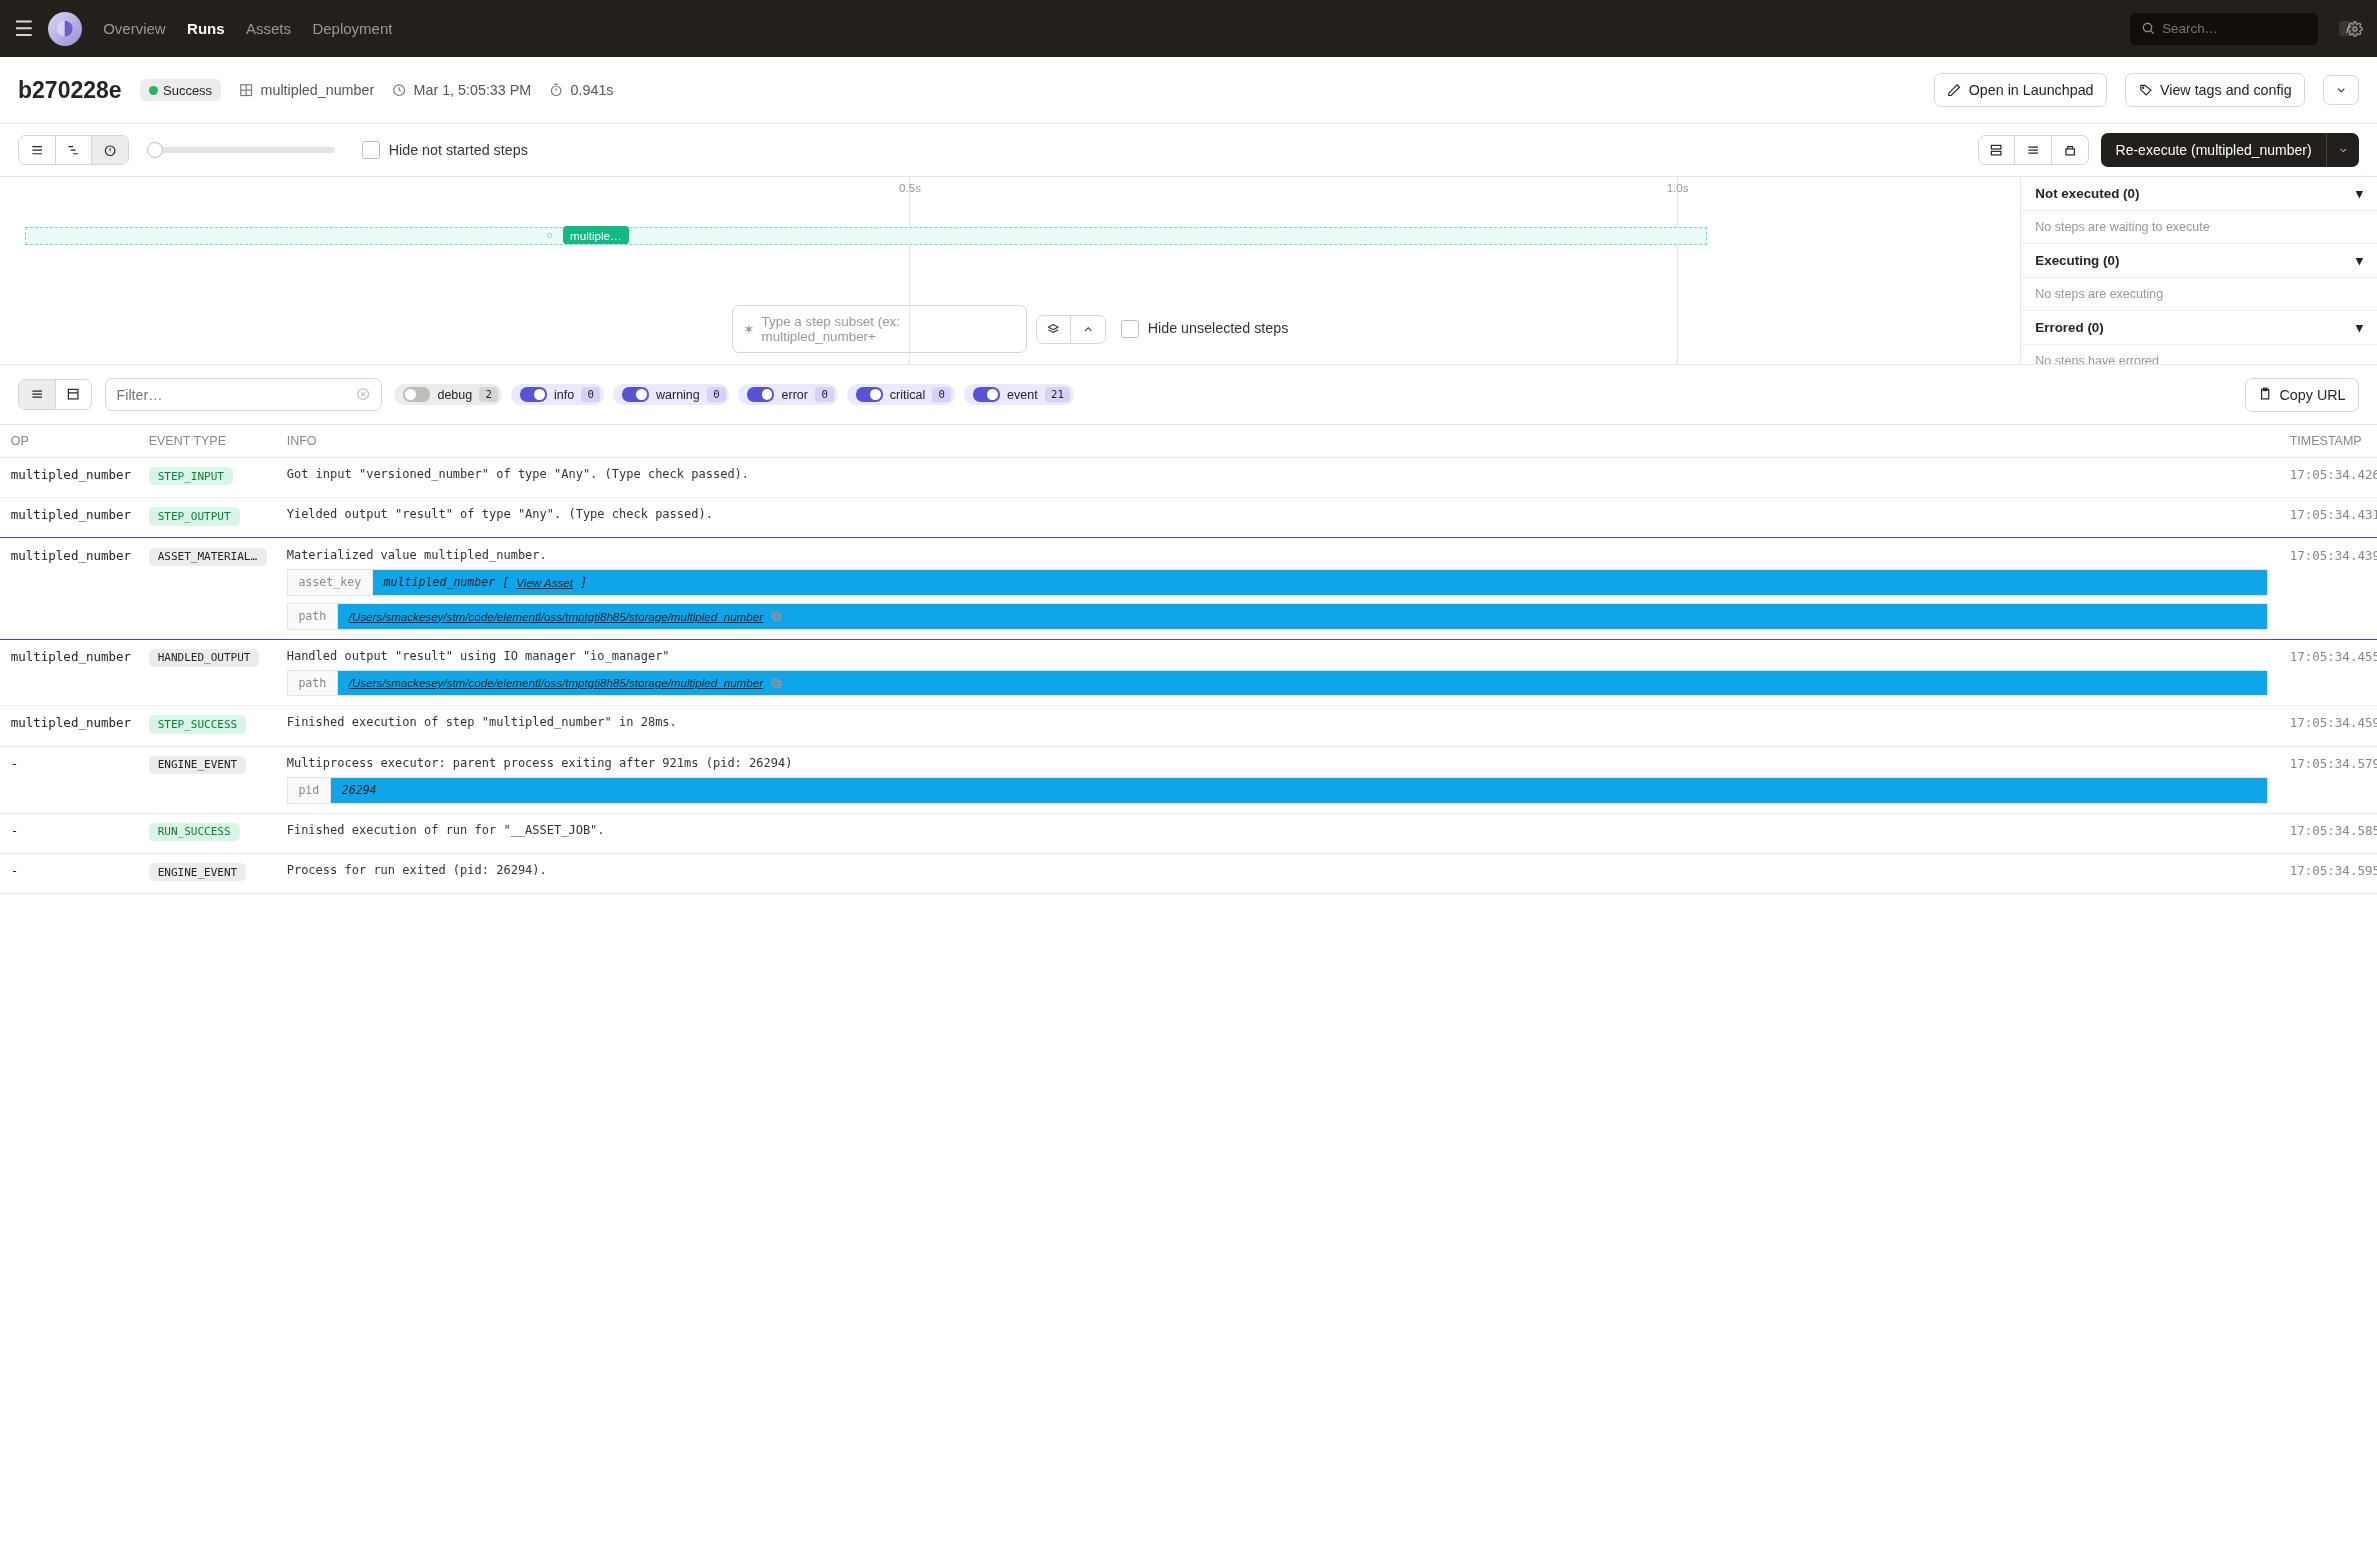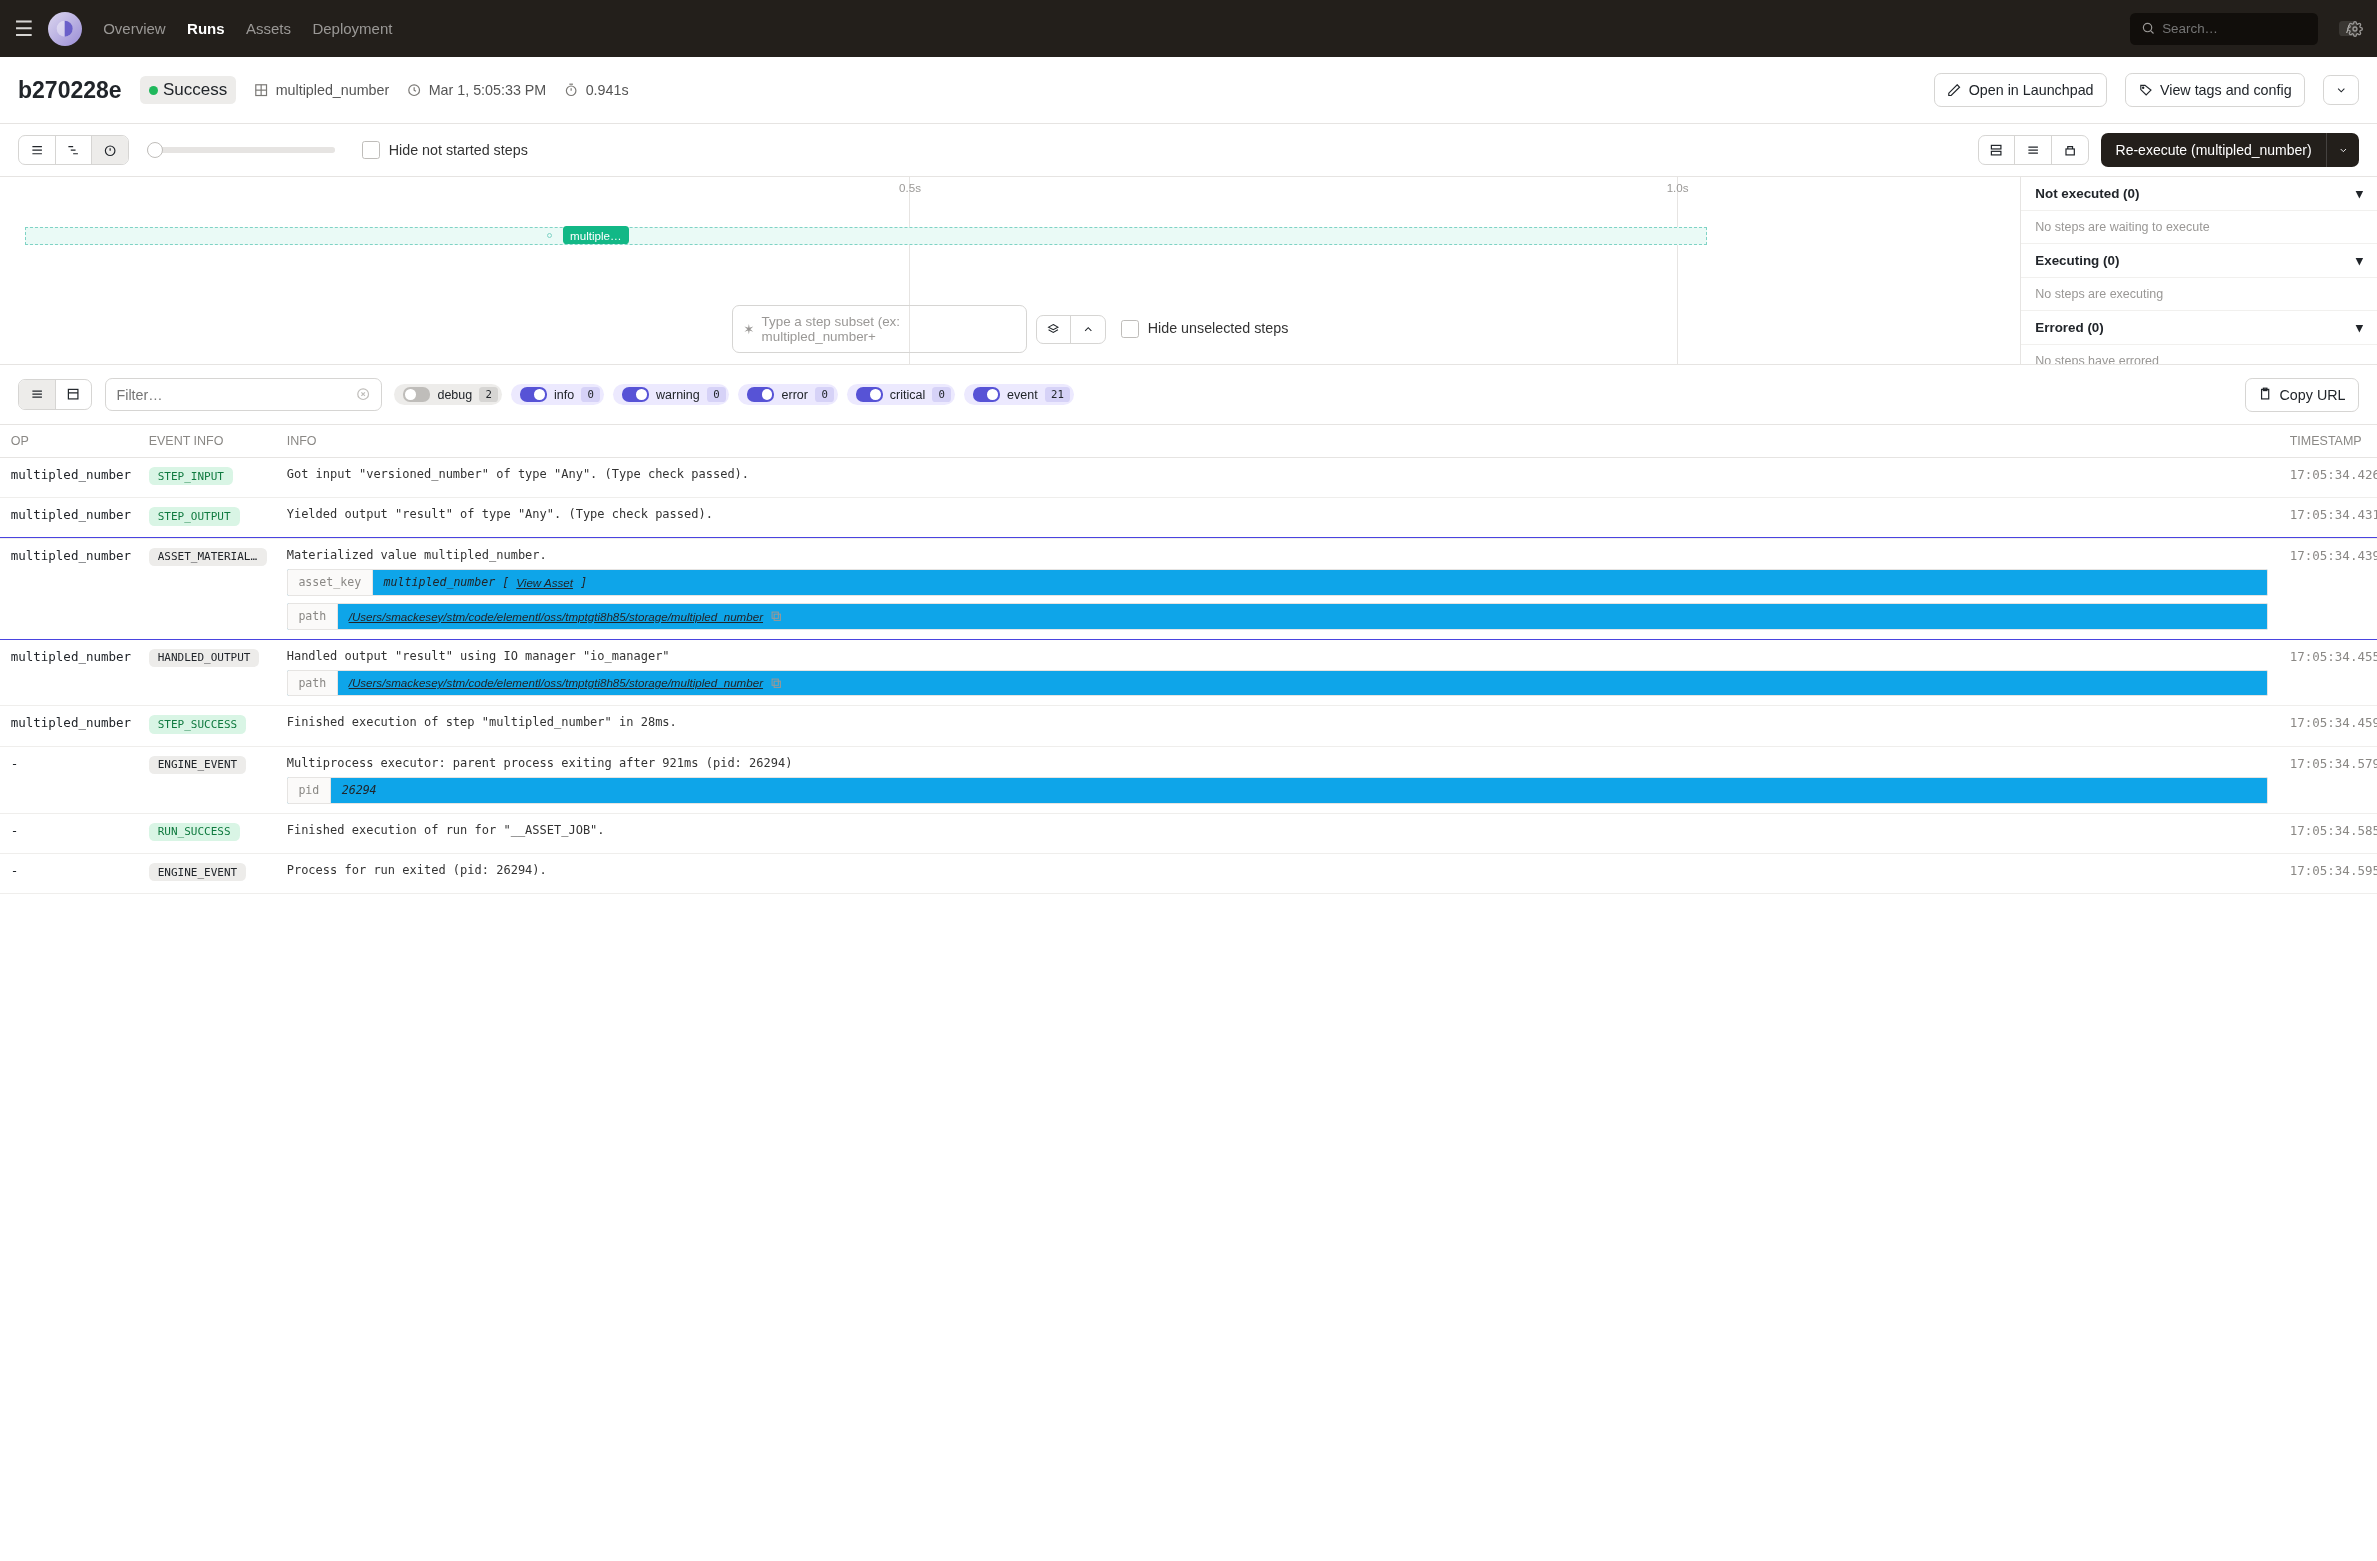--- a/index.html
+++ b/index.html
@@ -12,21 +12,21 @@
 .nav-link { color: #9a9896; font-size: 15px; cursor:pointer; }
 .nav-link.active { color:#fff; font-weight:600; }
 .nav-spacer { flex:1; }
 .search-box { background:#110e0b; border-radius:5.4px; height:32px; display:flex; align-items:center; padding:0 7.1px 0 10.7px; width:188px; }
 .search-box input { background:transparent; border:none; color:#9a9896; font-size:13.4px; flex:1; outline:none; }
 .search-kbd { background:#3a3733; color:#cfcdc9; padding:0.9px 7.1px; border-radius:3.6px; font-size:11.6px; }
 .gear { color:#9a9896; font-size:16px; margin-left:14.3px; cursor:pointer; }
 
 .header { display:flex; align-items:center; padding: 16px 18px; gap: 18px; border-bottom:0.9px solid #e6e4e2; flex-wrap:wrap; }
 .run-id { font-size:23px; font-weight:600; }
-.status-chip { background:#edecea; border-radius:5.4px; padding:3.6px 9px; display:flex; align-items:center; gap:5.4px; font-size:17px; }
+.status-chip { background:#edecea; border-radius:5.4px; padding:3.6px 9px; display:flex; align-items:center; gap:5.4px; font-size:13px; }
 .dot-green { width:9px;height:9px;border-radius:50%; background:#1fb85c; }
 .meta-item { display:flex; align-items:center; gap:7.1px; color:#555; font-size:14.3px; }
 .meta-icon { color:#7a7875; }
 .header-spacer { flex:1; }
 .btn { border:0.9px solid #d6d5d3; background:#fff; border-radius:7.1px; padding:8px 12.5px; font-size:14.3px; display:flex; align-items:center; gap:7.1px; cursor:pointer; }
 .btn-caret { border:0.9px solid #d6d5d3; background:#fff; border-radius:7.1px; padding:8px 10.7px; cursor:pointer; }
 
 .toolbar { display:flex; align-items:center; padding:9px 18px; gap:12.5px; border-bottom:0.9px solid #e6e4e2; }
 .btngroup { display:flex; border:0.9px solid #d6d5d3; border-radius:7.1px; overflow:hidden; }
 .btngroup .seg { padding:7.1px 10.7px; border-right:0.9px solid #d6d5d3; cursor:pointer; display:flex; align-items:center; }
@@ -384,21 +384,21 @@
 <table class="logtable">
   <colgroup>
       <col class="col-op">
       <col class="col-type">
       <col>
       <col class="col-ts">
     </colgroup>
   <thead>
     <tr>
       <th>OP</th>
-      <th>EVENT INFO</th>
+      <th>EVENT TYPE</th>
       <th>INFO</th>
       <th style="text-align:left">TIMESTAMP</th>
     </tr>
   </thead>
   <tbody id="log-body">
       <tr>
         <td class="col-op">multipled_number</td>
         <td><span class="type-chip green">STEP_INPUT</span></td>
         <td>
           <div class="info-mono">Got input "versioned_number" of type "Any". (Type check passed).</div>

